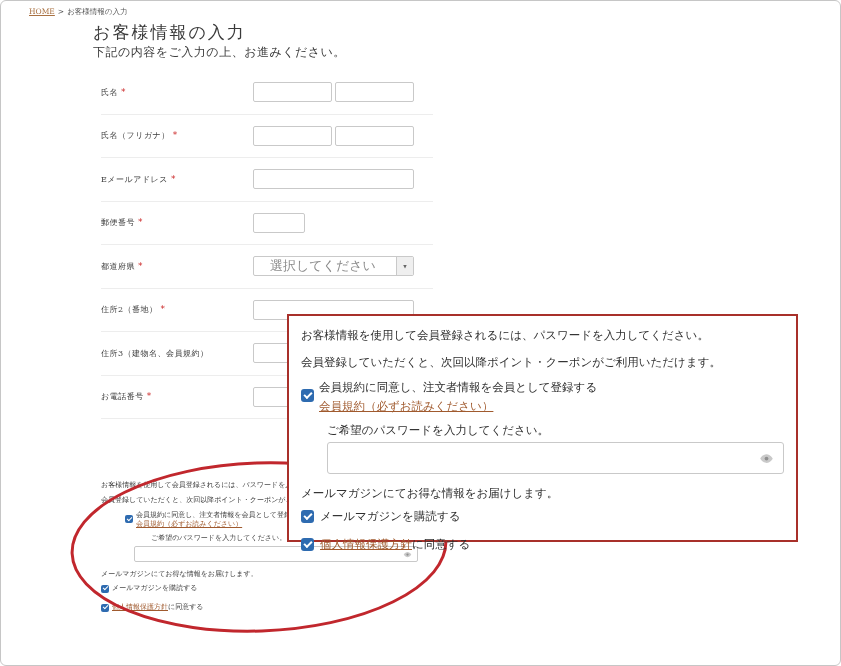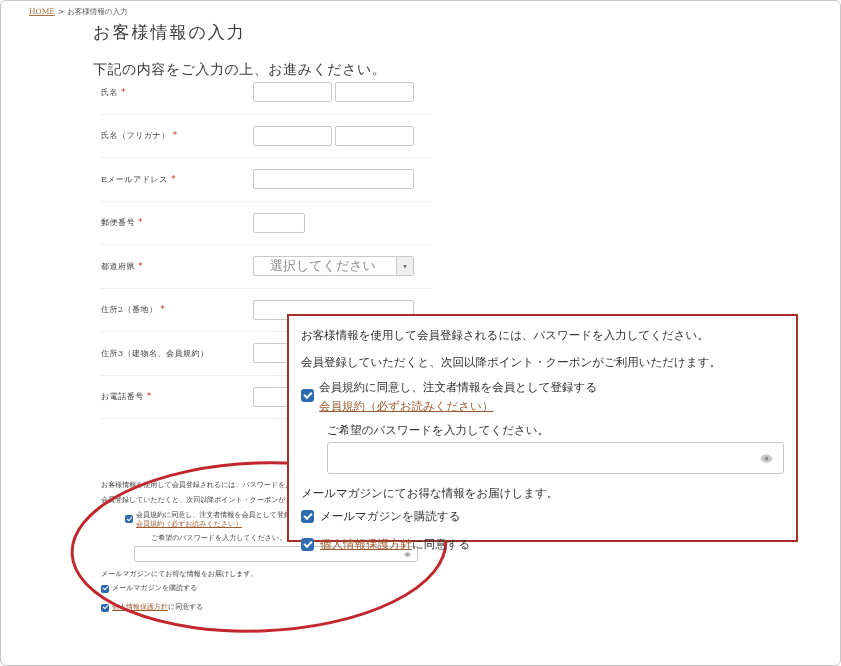--- a/index.html
+++ b/index.html
@@ -10,21 +10,21 @@
     background:#fff; border:1px solid #c6c6c6; border-radius:6px; overflow:hidden;
     color:#3b3b3b;
   }
   
   .breadcrumb { position:absolute; left:28px; top:6px; font-size:7.5px; color:#555; }
   .breadcrumb a { color:#a97142; text-decoration:underline; cursor:pointer; }
   .breadcrumb .sep { margin:0 3px; color:#555; }
   
   .header { position:absolute; left:92px; top:20px; width:332px; }
   .page-title { font-size:17px; letter-spacing:2px; color:#3a3a3a; font-weight:500; }
-  .subtitle { margin-top:17px; font-size:14px; color:#3a3a3a; letter-spacing:0.5px; }
+  .subtitle { font-size:12px; color:#3a3a3a; letter-spacing:0.5px; }
   
   .form { position:absolute; left:100px; top:70px; width:332px; }
   .form-row { display:flex; align-items:center; min-height:43.5px; border-bottom:1px solid #ededed; }
   .form-label { width:152px; font-size:8px; color:#3b3b3b; letter-spacing:0.5px; }
   .req { color:#cc2b2b; font-size:9px; margin-left:3px; font-family:"DejaVu Sans",sans-serif; }
   .controls { width:161px; display:flex; gap:3px; }
   .txt { height:20px; border:1px solid #c9c9c9; border-radius:2px; background:#fff; width:100%;
          font-size:9px; padding:0 4px; outline:none; }
   .txt.half { width:79px; }
   .txt.postal { width:52px; }

